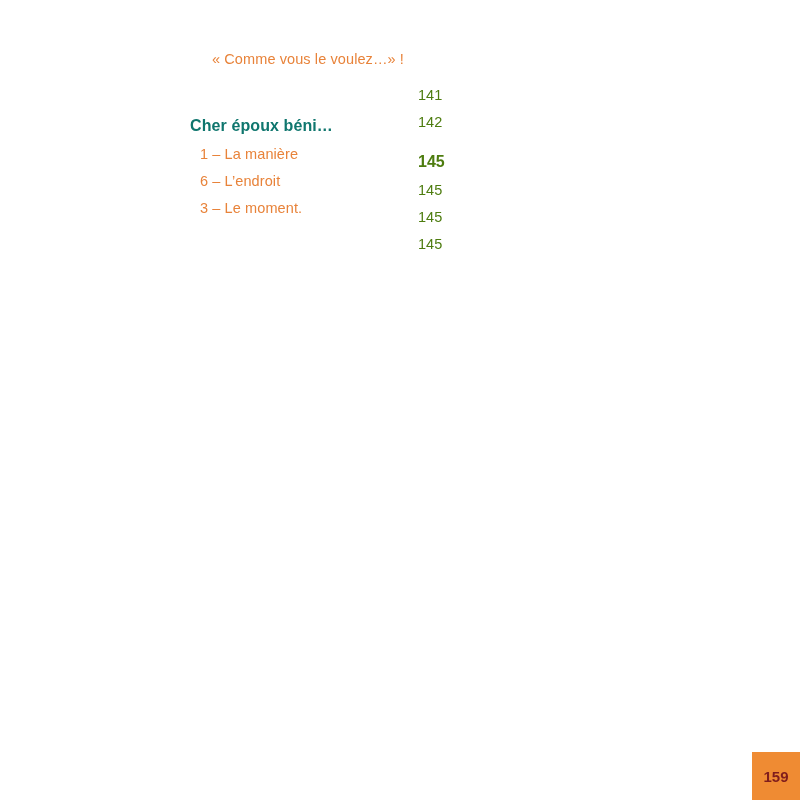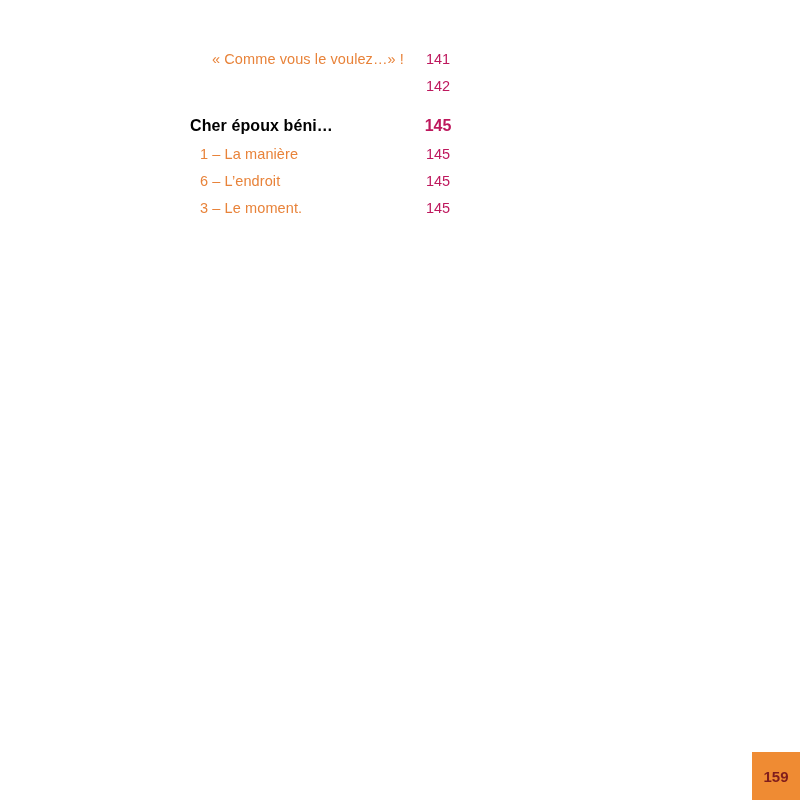--- a/index.html
+++ b/index.html
@@ -33,32 +33,33 @@
   }
   .toc-row .label {
     position: absolute;
     color: #e8833a;
     font-size: 14.5px;
     letter-spacing: 0.1px;
   }
   .toc-row .page-num {
     position: absolute;
     right: 190px;
-    color: #be185d;
+    color: #4d7c0f;
     font-size: 14.5px;
-    text-align: center;
+    text-align: left;
     width: 40px;
+    margin-top: 36px;
   }
   
   .lvl-sub .label { left: 212px; }
   .lvl-head .label {
     left: 190px;
     font-weight: bold;
     font-size: 16px;
-    color: #000000;
+    color: #0f766e;
   }
   .lvl-head .page-num {
     font-weight: bold;
     font-size: 16px;
   }
   .lvl-item .label { left: 200px; }
 
   .row-gap-head { margin-top: 12px; }
   .row-gap-after-head { margin-top: 2px; }
 

